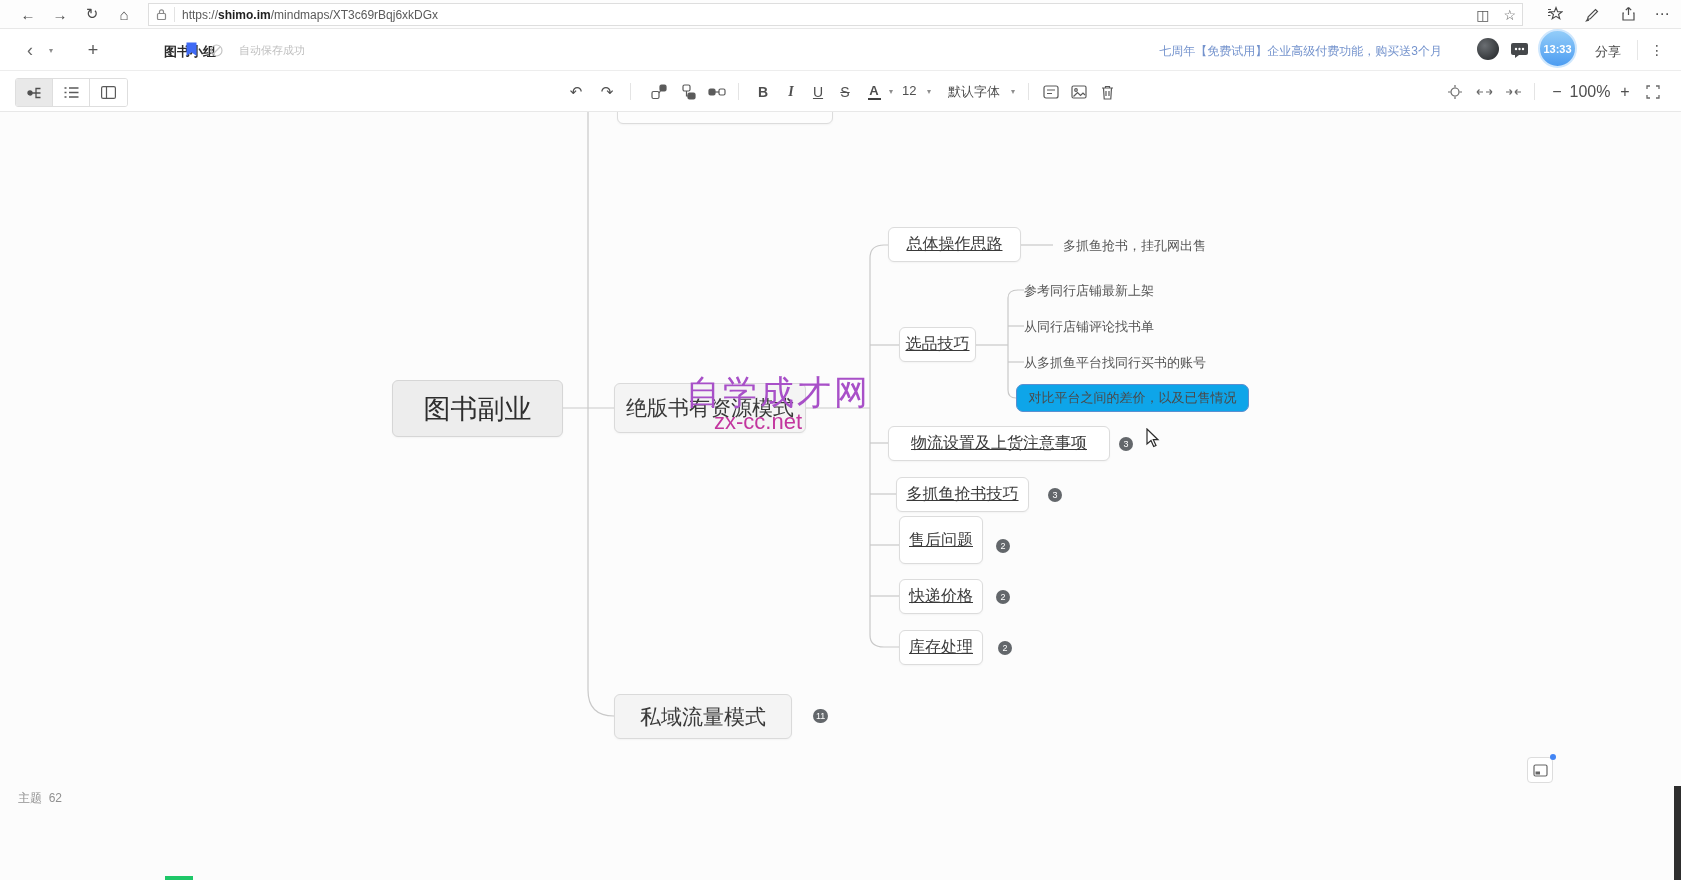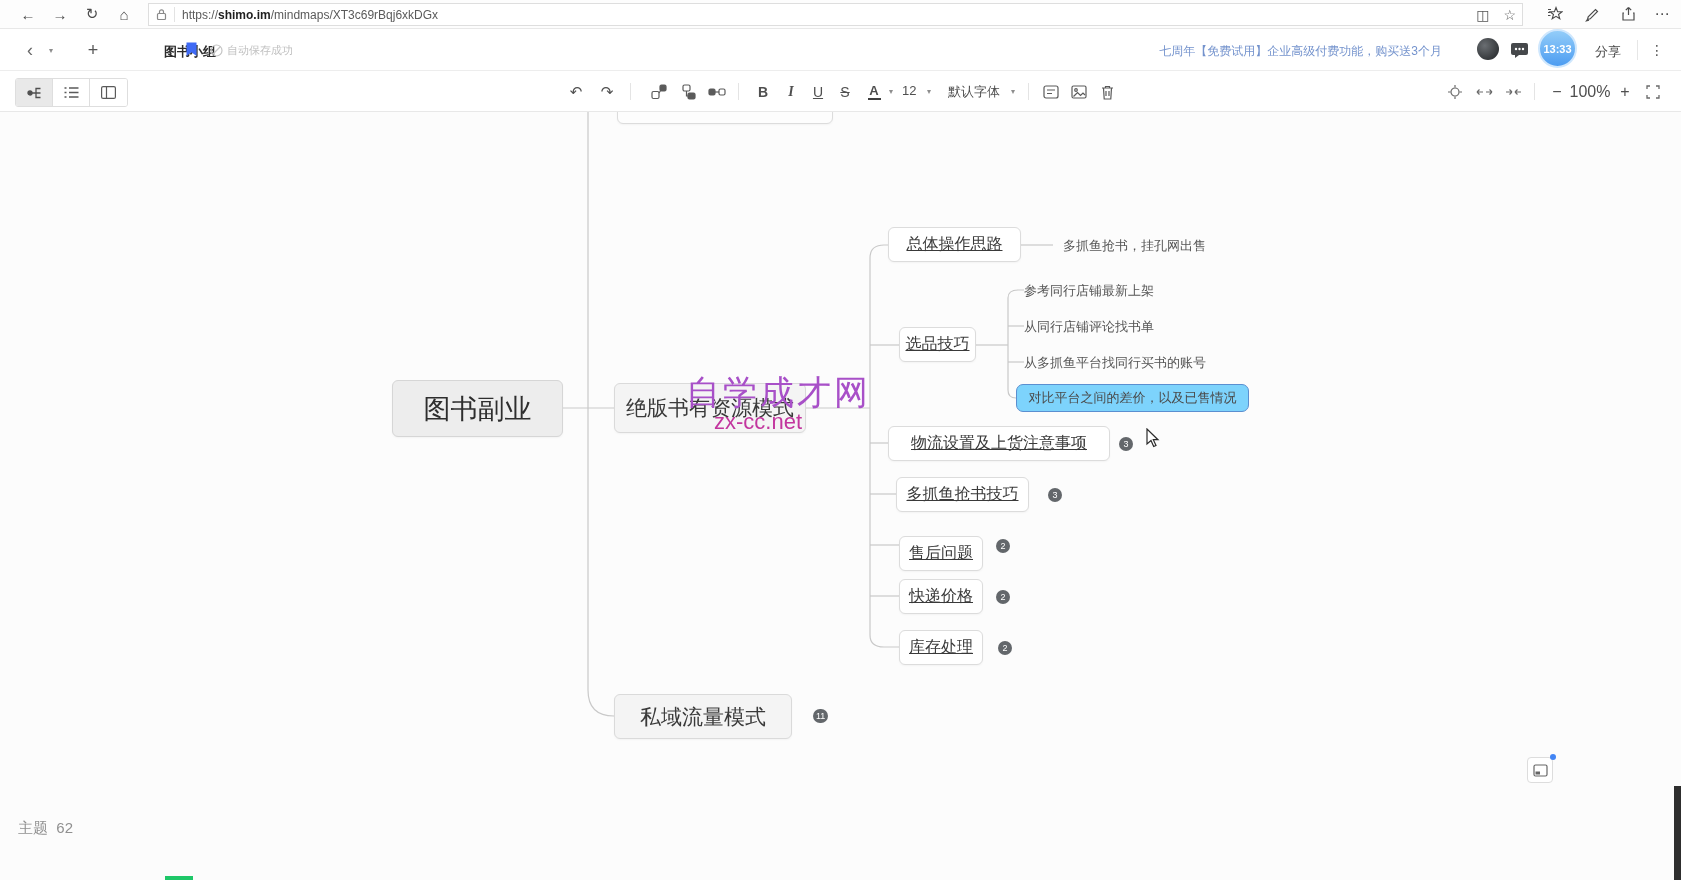--- a/index.html
+++ b/index.html
@@ -19,21 +19,21 @@
   .addr .lock { margin-left:7px; display:flex; }
   .addr .sep { width:1px; height:15px; background:#e3e3e3; margin:0 7px; }
   .url { font-size:12px; color:#5a5a5a; white-space:nowrap; }
   .url b { color:#1f1f1f; }
   .addr-right { position:absolute; right:6px; top:0; height:21px; display:flex; align-items:center; gap:14px; color:#555; font-size:14px; }
   
   .app-bar { position:absolute; left:0; top:29px; width:1681px; height:42px;
     background:#fff; border-bottom:1px solid #ededed; z-index:20; }
   .ab { position:absolute; display:flex; align-items:center; justify-content:center; color:#5c5c5c; }
   .doc-title { font-weight:bold; font-size:13px; color:#2b2b2b;padding-left:40px; }
-  .autosave { display:flex; align-items:center; gap:4px; color:#c0c0c0; font-size:11px; }
+  .autosave { display:flex; align-items:center; gap:16px; color:#c0c0c0; font-size:11px; }
   .promo { position:absolute; right:239px; top:14px; font-size:12px; color:#7493cd; white-space:nowrap; }
   .avatar { position:absolute; left:1477px; top:9px; width:22px; height:22px; border-radius:50%;
     background:radial-gradient(circle at 35% 35%, #6a6e72, #35383b 70%); }
   .timer { position:absolute; left:1538px; top:0px; width:39px; height:39px; border-radius:50%;
     background:linear-gradient(180deg,#93cdf9,#4c9cf1); border:2px solid #cfe7fd;
     color:#fff; font-size:11px; font-weight:bold; display:flex; align-items:center; justify-content:center; z-index:40; }
   .vdiv { position:absolute; width:1px; height:20px; background:#e6e6e6; top:11px; }
   
   .fmt-bar { position:absolute; left:0; top:71px; width:1681px; height:41px;
     background:#fff; border-bottom:1px solid #e8e8e8; z-index:20; }
@@ -55,29 +55,29 @@
   .canvas svg.wires { position:absolute; left:0; top:0; }
   .node { position:absolute; display:flex; align-items:center; justify-content:center;
     background:#fff; border:1px solid #dcdcdc; border-radius:6px; color:#3a3a3a;
     box-shadow:0 1px 2px rgba(0,0,0,0.04); white-space:nowrap; z-index:2; }
   .node.root { background:#ededed; border-color:#d6d6d6; font-size:27px; color:#2e2e2e; }
   .node.branch { background:#f4f4f4; border-color:#dadada; font-size:21px; }
   .node.child { font-size:16px;text-decoration:underline; }
   .node.cut { background:#fdfdfd; }
   .leaf { position:absolute; font-size:13px; color:#555; white-space:nowrap; z-index:2; }
   .leaf-box { position:absolute; display:flex; align-items:center; justify-content:center;
-    background:#7dd3fc; border:1.5px solid #5b8fd0; border-radius:7px; font-size:13px; color:#4a4a4a; white-space:nowrap; z-index:2; }
+    background:#0ea5e9; border:1.5px solid #5b8fd0; border-radius:7px; font-size:13px; color:#4a4a4a; white-space:nowrap; z-index:2; }
   .badge { position:absolute; min-width:14px; height:14px; padding:0 3px; border-radius:8px;
     background:#63676b; color:#fff; font-size:9px; display:flex; align-items:center; justify-content:center; z-index:3; }
   .watermark { position:absolute; z-index:6; font-weight:normal; white-space:nowrap; }
   .wm1 { left:686px; top:258px; font-size:34px; letter-spacing:3px; color:#a850c8; }
   .wm2 { left:698px; top:297px; font-size:22px; color:#c2359e;margin-left:16px; }
   .cursor { position:absolute; left:1146px; top:316px; z-index:9; }
   
-  .statusbar { position:absolute; left:18px; top:790px; font-size:15px; color:#909090; z-index:10;margin-top:29px; }
+  .statusbar { position:absolute; left:18px; top:790px; font-size:12px; color:#909090; z-index:10; }
   .nav-btn { position:absolute; left:1527px; top:757px; width:26px; height:26px; background:#fff;
     border:1px solid #ddd; border-radius:4px; display:flex; align-items:center; justify-content:center; z-index:10; color:#666; }
   .nav-dot { position:absolute; left:1550px; top:754px; width:6px; height:6px; border-radius:50%; background:#4285f4; z-index:11; }
   .scroll-thumb { position:absolute; right:0; top:786px; width:7px; height:94px; background:#2e2e2e; z-index:10; }
   .green-bar { position:absolute; left:165px; top:876px; width:28px; height:4px; background:#1ec768; z-index:10; }
   svg { display:block; }
 </style>
 </head>
 <body>
 
@@ -312,21 +312,21 @@
       <span>选品技巧</span>
     </div>
   <div class="node child" style="left:888px;top:314px;width:222px;height:35px">
       <span>物流设置及上货注意事项</span>
     </div>
   <div class="badge" style="left:1119px;top:325px">3</div>
   <div class="node child" style="left:896px;top:365px;width:133px;height:35px">
       <span>多抓鱼抢书技巧</span>
     </div>
   <div class="badge" style="left:1048px;top:376px">3</div>
-  <div class="node child" style="left:899px;top:424px;width:84px;height:35px">
+  <div class="node child" style="left:899px;top:404px;width:84px;height:48px">
       <span>售后问题</span>
     </div>
   <div class="badge" style="left:996px;top:427px">2</div>
   <div class="node child" style="left:899px;top:467px;width:84px;height:35px">
       <span>快递价格</span>
     </div>
   <div class="badge" style="left:996px;top:478px">2</div>
   <div class="node child" style="left:899px;top:518px;width:84px;height:35px">
       <span>库存处理</span>
     </div>

